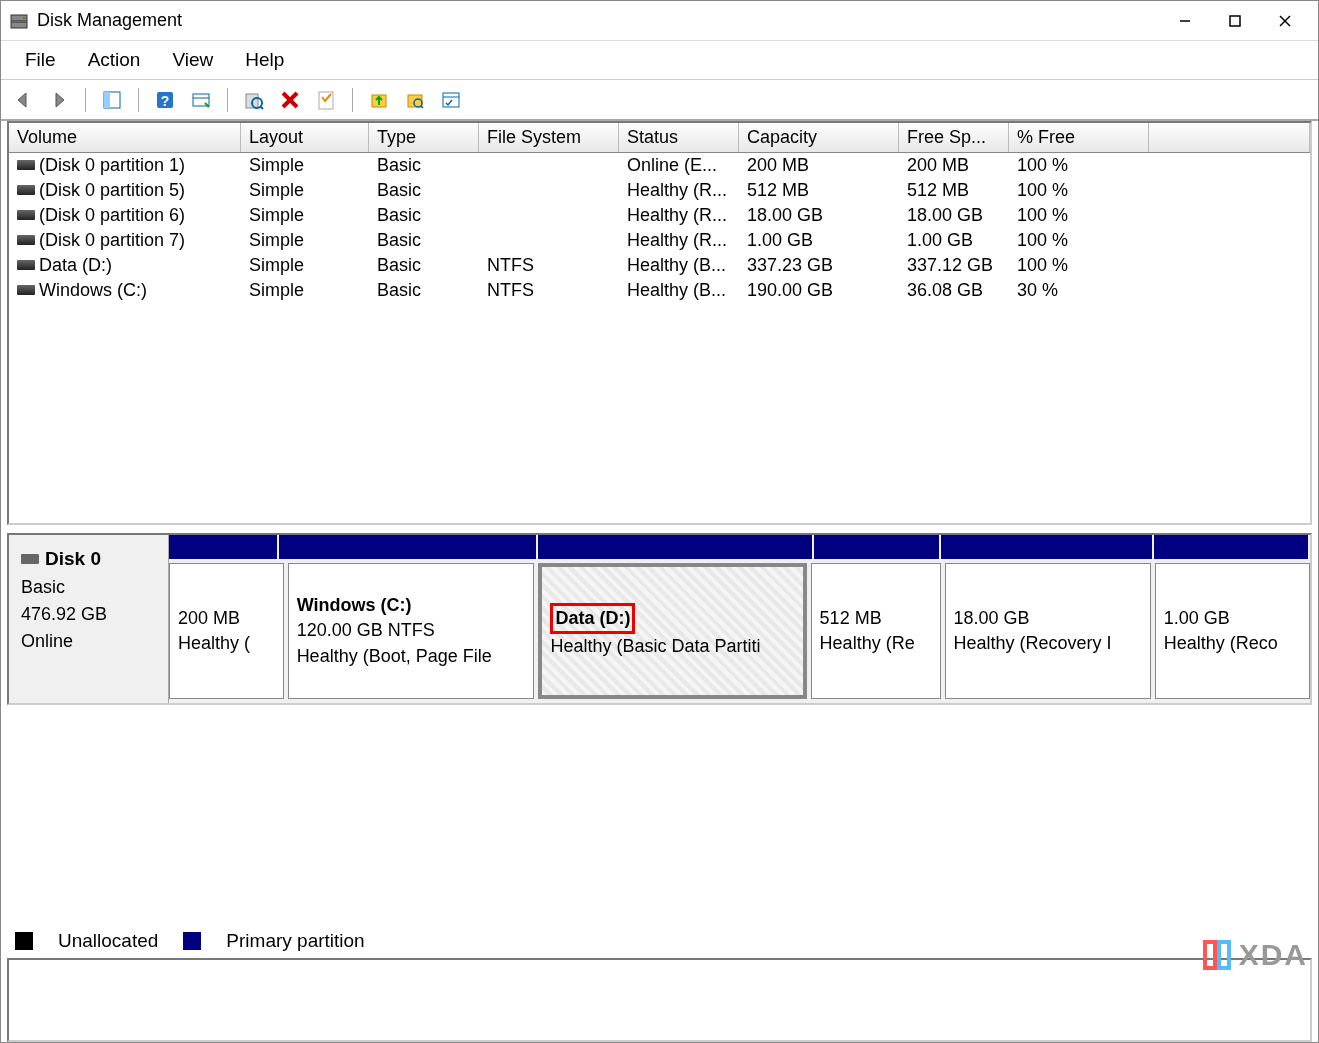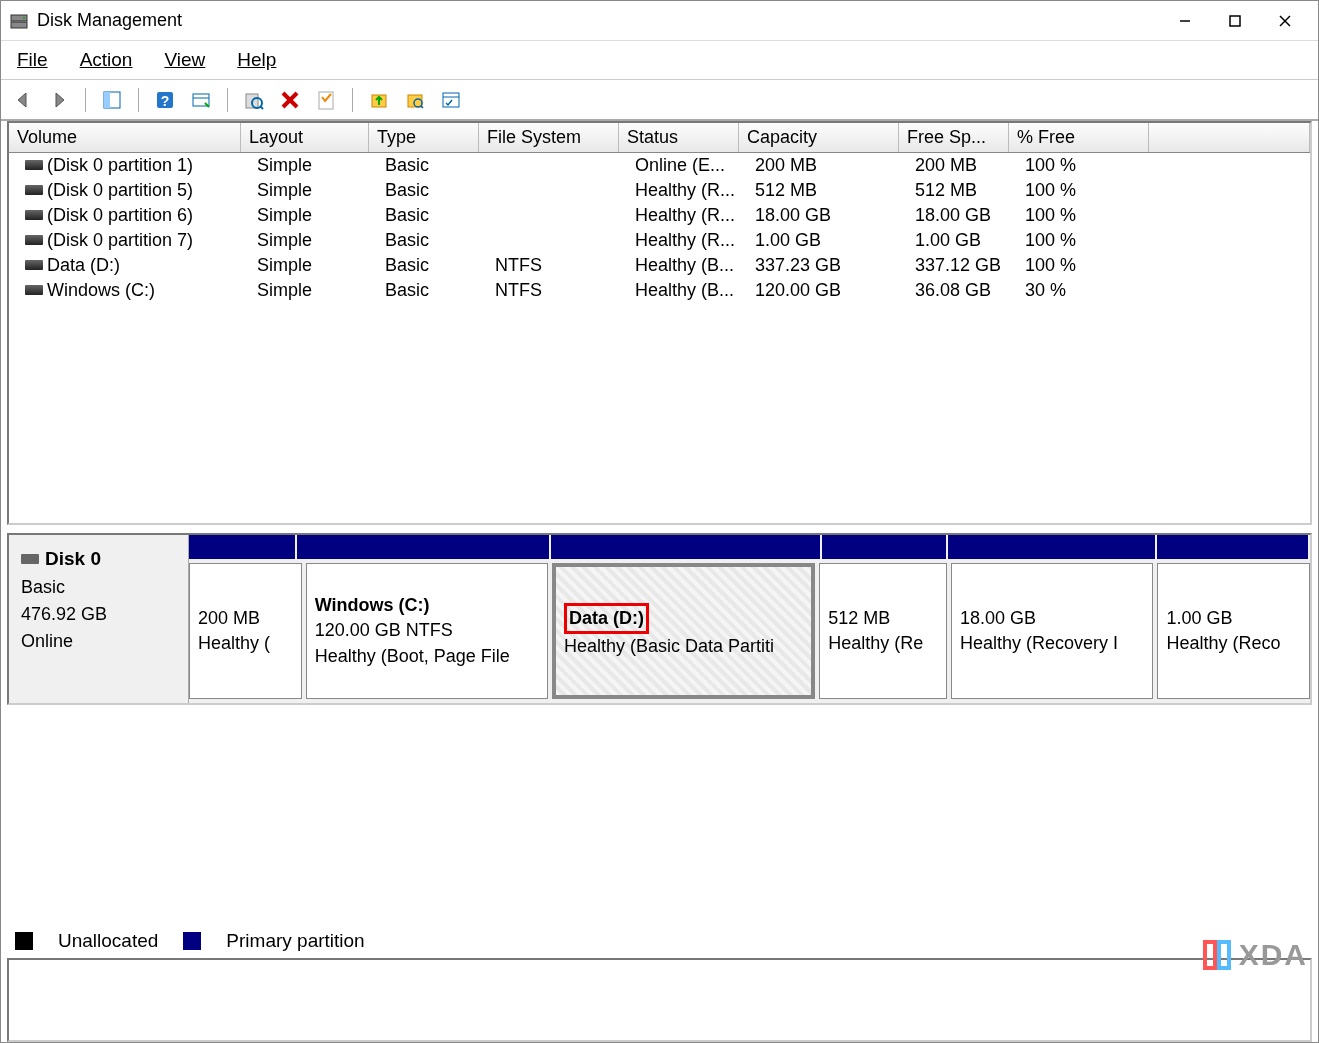--- a/index.html
+++ b/index.html
@@ -2,43 +2,43 @@
 <html><head>
 <meta charset="utf-8">
 <style>
 * { box-sizing: border-box; margin: 0; padding: 0; }
 body { font-family: "Segoe UI", Tahoma, sans-serif; font-size: 16px; background: #fff; width: 1319px; height: 1043px; overflow: hidden; border: 1px solid #888; position: relative; }
 .titlebar { display: flex; align-items: center; height: 40px; padding: 0 8px; border-bottom: 1px solid #ddd; }
 .titlebar .app-icon { width: 20px; height: 20px; margin-right: 8px; }
 .titlebar .title { font-size: 18px; flex: 1; }
 .win-controls { display: flex; gap: 0; }
 .win-btn { width: 50px; height: 40px; display: flex; align-items: center; justify-content: center; cursor: pointer; }
-.menubar { display: flex; gap: 0; padding: 4px 0; font-size: 19px; text-decoration: underline; }
+.menubar { display: flex; gap: 0; padding: 4px 8px; font-size: 19px; }
 .menubar .menu-item { padding: 4px 16px; cursor: pointer; }
 .toolbar { display: flex; align-items: center; padding: 4px 8px; gap: 8px; border-top: 1px solid #ccc; border-bottom: 2px solid #aaa; height: 42px; }
 .toolbar .tb-btn { width: 28px; height: 28px; display: flex; align-items: center; justify-content: center; cursor: pointer; }
 .toolbar .sep { width: 1px; height: 24px; background: #aaa; margin: 0 4px; }
 .grid-area { border: 2px inset #ccc; margin: 0 6px; }
 .grid-header { display: flex; background: #f0f0f0; border-bottom: 1px solid #888; }
 .grid-header .col { padding: 4px 8px; border-right: 1px solid #bbb; font-size: 18px; background: linear-gradient(#fdfdfd,#e8e8e8); cursor: pointer; white-space: nowrap; overflow: hidden; }
 .grid-body { background: #fff; height: 370px; overflow: hidden; }
-.grid-row { display: flex; padding: 1px 8px; font-size: 18px; }
+.grid-row { display: flex; padding: 1px 0; font-size: 18px; }
 .grid-row .cell { padding: 1px 8px; white-space: nowrap; overflow: hidden; }
 .vol-icon { display: inline-block; width: 18px; height: 10px; background: linear-gradient(#666,#222); border-radius: 1px; margin-right: 4px; vertical-align: middle; position: relative; top:-1px;}
 .c0 { width: 232px; }
 .c1 { width: 128px; }
 .c2 { width: 110px; }
 .c3 { width: 140px; }
 .c4 { width: 120px; }
 .c5 { width: 160px; }
 .c6 { width: 110px; }
 .c7 { width: 140px; }
 .c8 { flex: 1; }
 .disk-panel { border: 2px inset #ccc; margin: 8px 6px 0 6px; background: #f0f0f0; display: flex; height: 172px; }
-.disk-info { width: 180px; background: #f0f0f0; padding: 10px 12px; border-right: 1px solid #aaa; }
+.disk-info { width: 160px; background: #f0f0f0; padding: 10px 12px; border-right: 1px solid #aaa; }
 .disk-info .disk-name { font-weight: bold; font-size: 19px; }
 .disk-info div { font-size: 18px; line-height: 1.5; }
 .partitions { flex: 1; display: flex; flex-direction: column; }
 .part-strip { display: flex; height: 24px; }
 .part-strip .strip-seg { background: #000080; border-right: 2px solid #f0f0f0; }
 .part-row { display: flex; flex: 1; padding: 4px 0; gap: 4px; }
 .partition { background: #fff; border: 1px solid #888; padding: 8px 8px; overflow: hidden; display: flex; flex-direction: column; justify-content: center; font-size: 18px; line-height: 1.4; }
 .partition.selected { border: 4px solid #888; background-image: repeating-linear-gradient(45deg, #f5f5f5 0, #f5f5f5 4px, #e8e8e8 4px, #e8e8e8 8px); }
 .partition .p-name { font-weight: bold; white-space: nowrap; overflow: hidden;}
 .partition .p-size { white-space: nowrap; overflow: hidden;}
@@ -227,21 +227,21 @@
         <div class="cell c5">337.23 GB</div>
         <div class="cell c6">337.12 GB</div>
         <div class="cell c7">100 %</div>
       </div>
       <div class="grid-row">
         <div class="cell c0"><span class="vol-icon"></span>Windows (C:)</div>
         <div class="cell c1">Simple</div>
         <div class="cell c2">Basic</div>
         <div class="cell c3">NTFS</div>
         <div class="cell c4">Healthy (B...</div>
-        <div class="cell c5">120.00 GB</div>
+        <div class="cell c5">190.00 GB</div>
         <div class="cell c6">36.08 GB</div>
         <div class="cell c7">30 %</div>
       </div>
     </div>
 </div>
 
 <div class="disk-panel">
   <div class="disk-info">
     <div style="display:flex;align-items:center;gap:6px;">
       <span><svg width="18" height="12">

